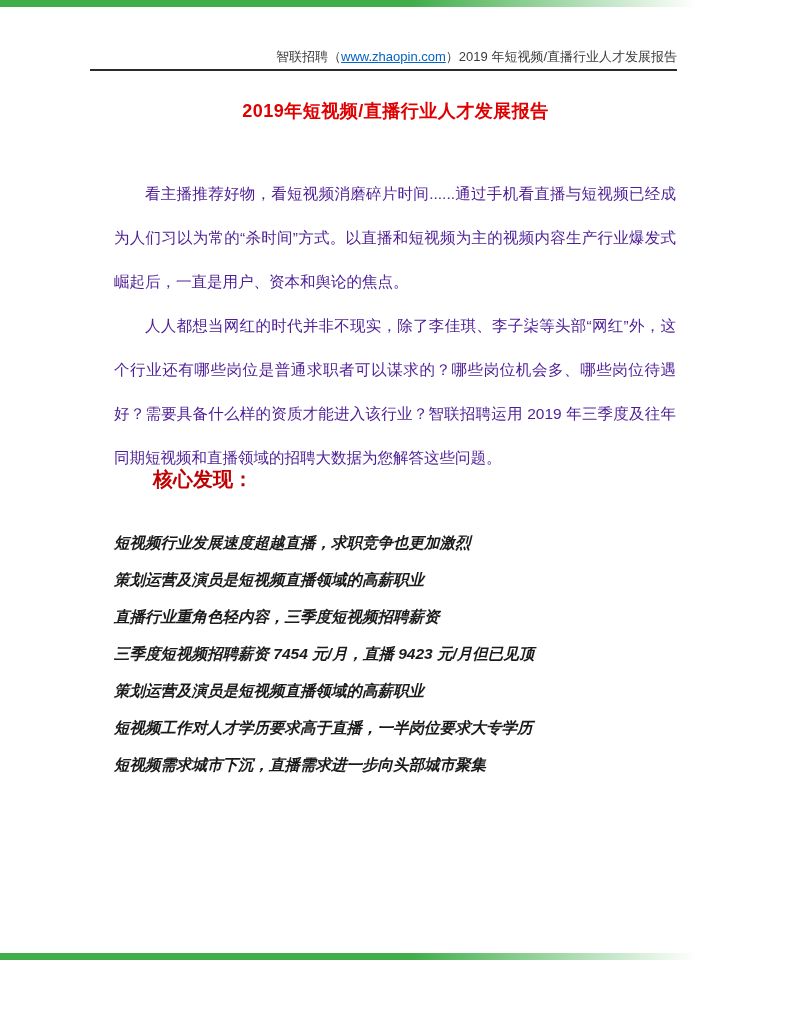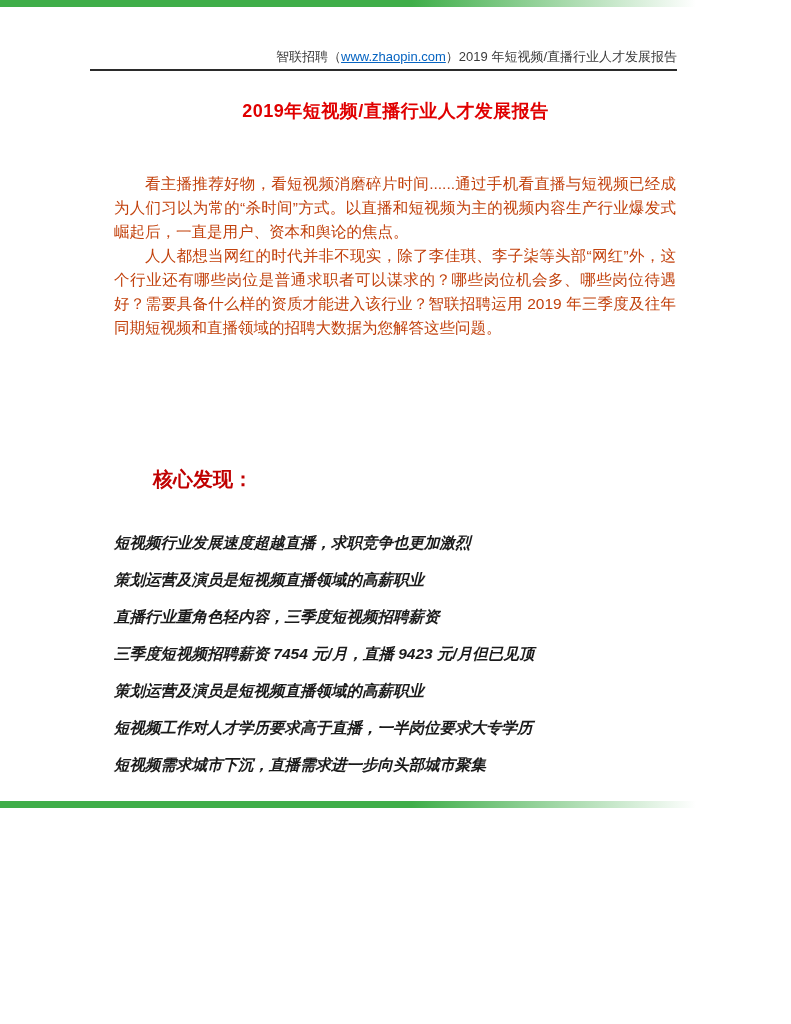--- a/index.html
+++ b/index.html
@@ -1,19 +1,19 @@
 <!DOCTYPE html>
 <html><head>
 <meta charset="utf-8">
 <style>
   html, body { margin: 0; padding: 0; background: #ffffff; }
   .page {
     position: relative;
     width: 791px;
-    height: 808px;
+    height: 960px;
     background: #ffffff;
     overflow: hidden;
     font-family: "Liberation Sans", "DejaVu Sans", sans-serif;
   }
   .accent-bar {
     position: absolute;
     left: 0;
     width: 791px;
     height: 7px;
     background: linear-gradient(90deg, #3fae49 0%, #3fae49 52%, rgba(63,174,73,0) 88%);
@@ -56,22 +56,22 @@
     color: #e00000;
     letter-spacing: 0.5px;
   }
 
   .body-text {
     position: absolute;
     top: 172px;
     left: 114px;
     width: 562px;
     font-size: 15.5px;
-    line-height: 24px;
-    color: #c2410c;
+    line-height: 44px;
+    color: #4c1d95;
     text-align: justify;
   }
   .body-text p {
     margin: 0;
     text-indent: 2em;
   }
 
   .section-heading {
     position: absolute;
     top: 466px;

